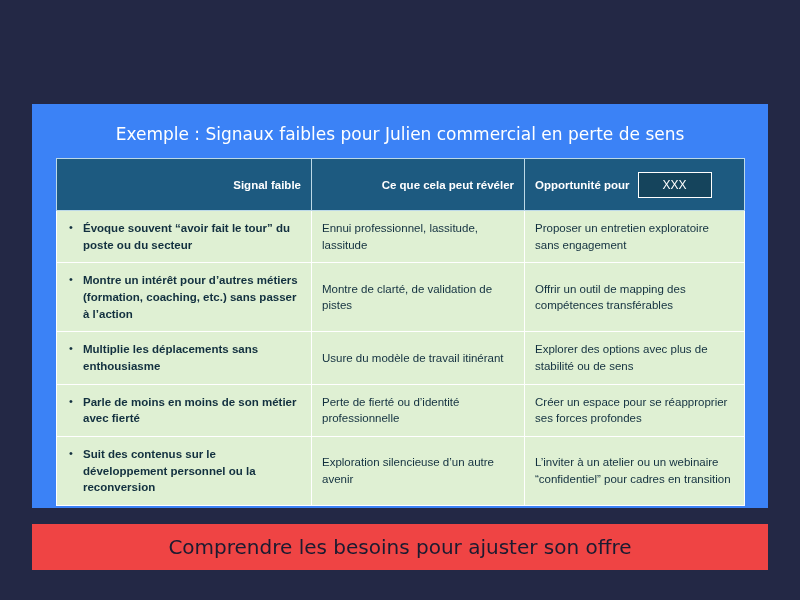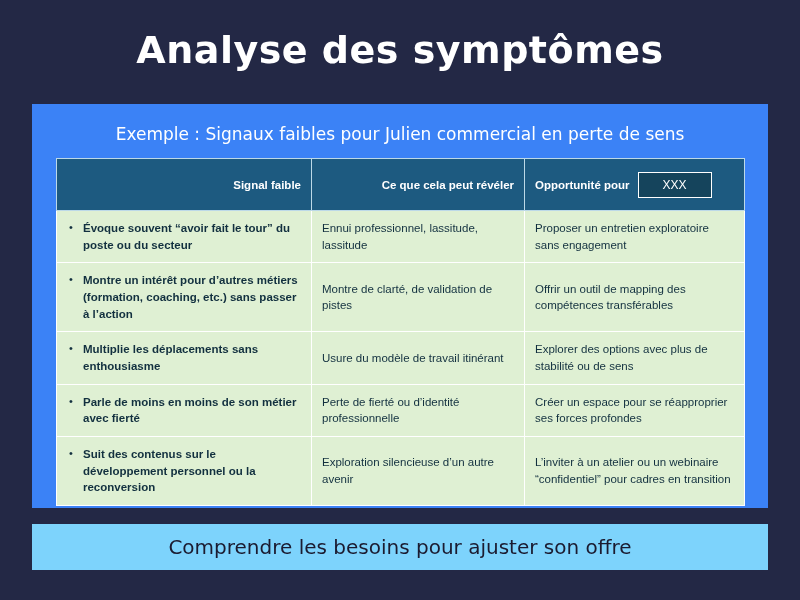--- a/index.html
+++ b/index.html
@@ -106,37 +106,36 @@
   .th-inner {
     display: flex;
     align-items: center;
   }
   .footer-bar {
     position: absolute;
     left: 32px;
     top: 524px;
     width: 736px;
     height: 46px;
-    background: #7dd3fc;
+    background: #ef4444;
     display: flex;
     align-items: center;
     justify-content: center;
   }
   .footer-text {
     color: #1b1b30;
     font-size: 20px;
     font-family: "DejaVu Sans", sans-serif;
   }
 </style>
 </head>
 <body>
 
 <div class="slide">
 
-  <div class="slide-title">Analyse des symptômes</div>
 
   <div class="panel">
     <div class="panel-subtitle">Exemple : Signaux faibles pour Julien commercial en perte de sens</div>
 
     <table class="matrix">
       <thead>
         <tr>
           <th style="width:255px">
             <span>Signal faible</span>
           </th>

